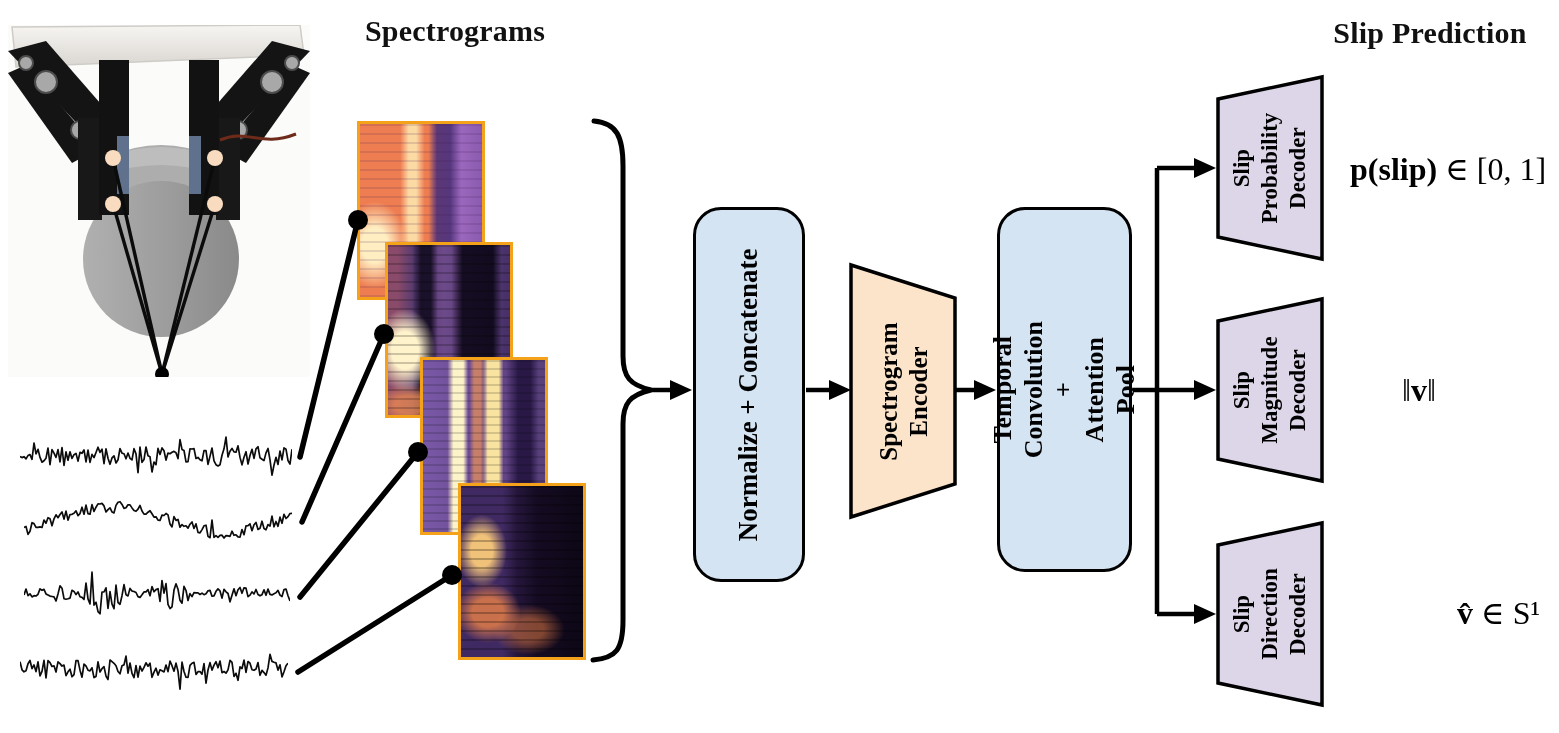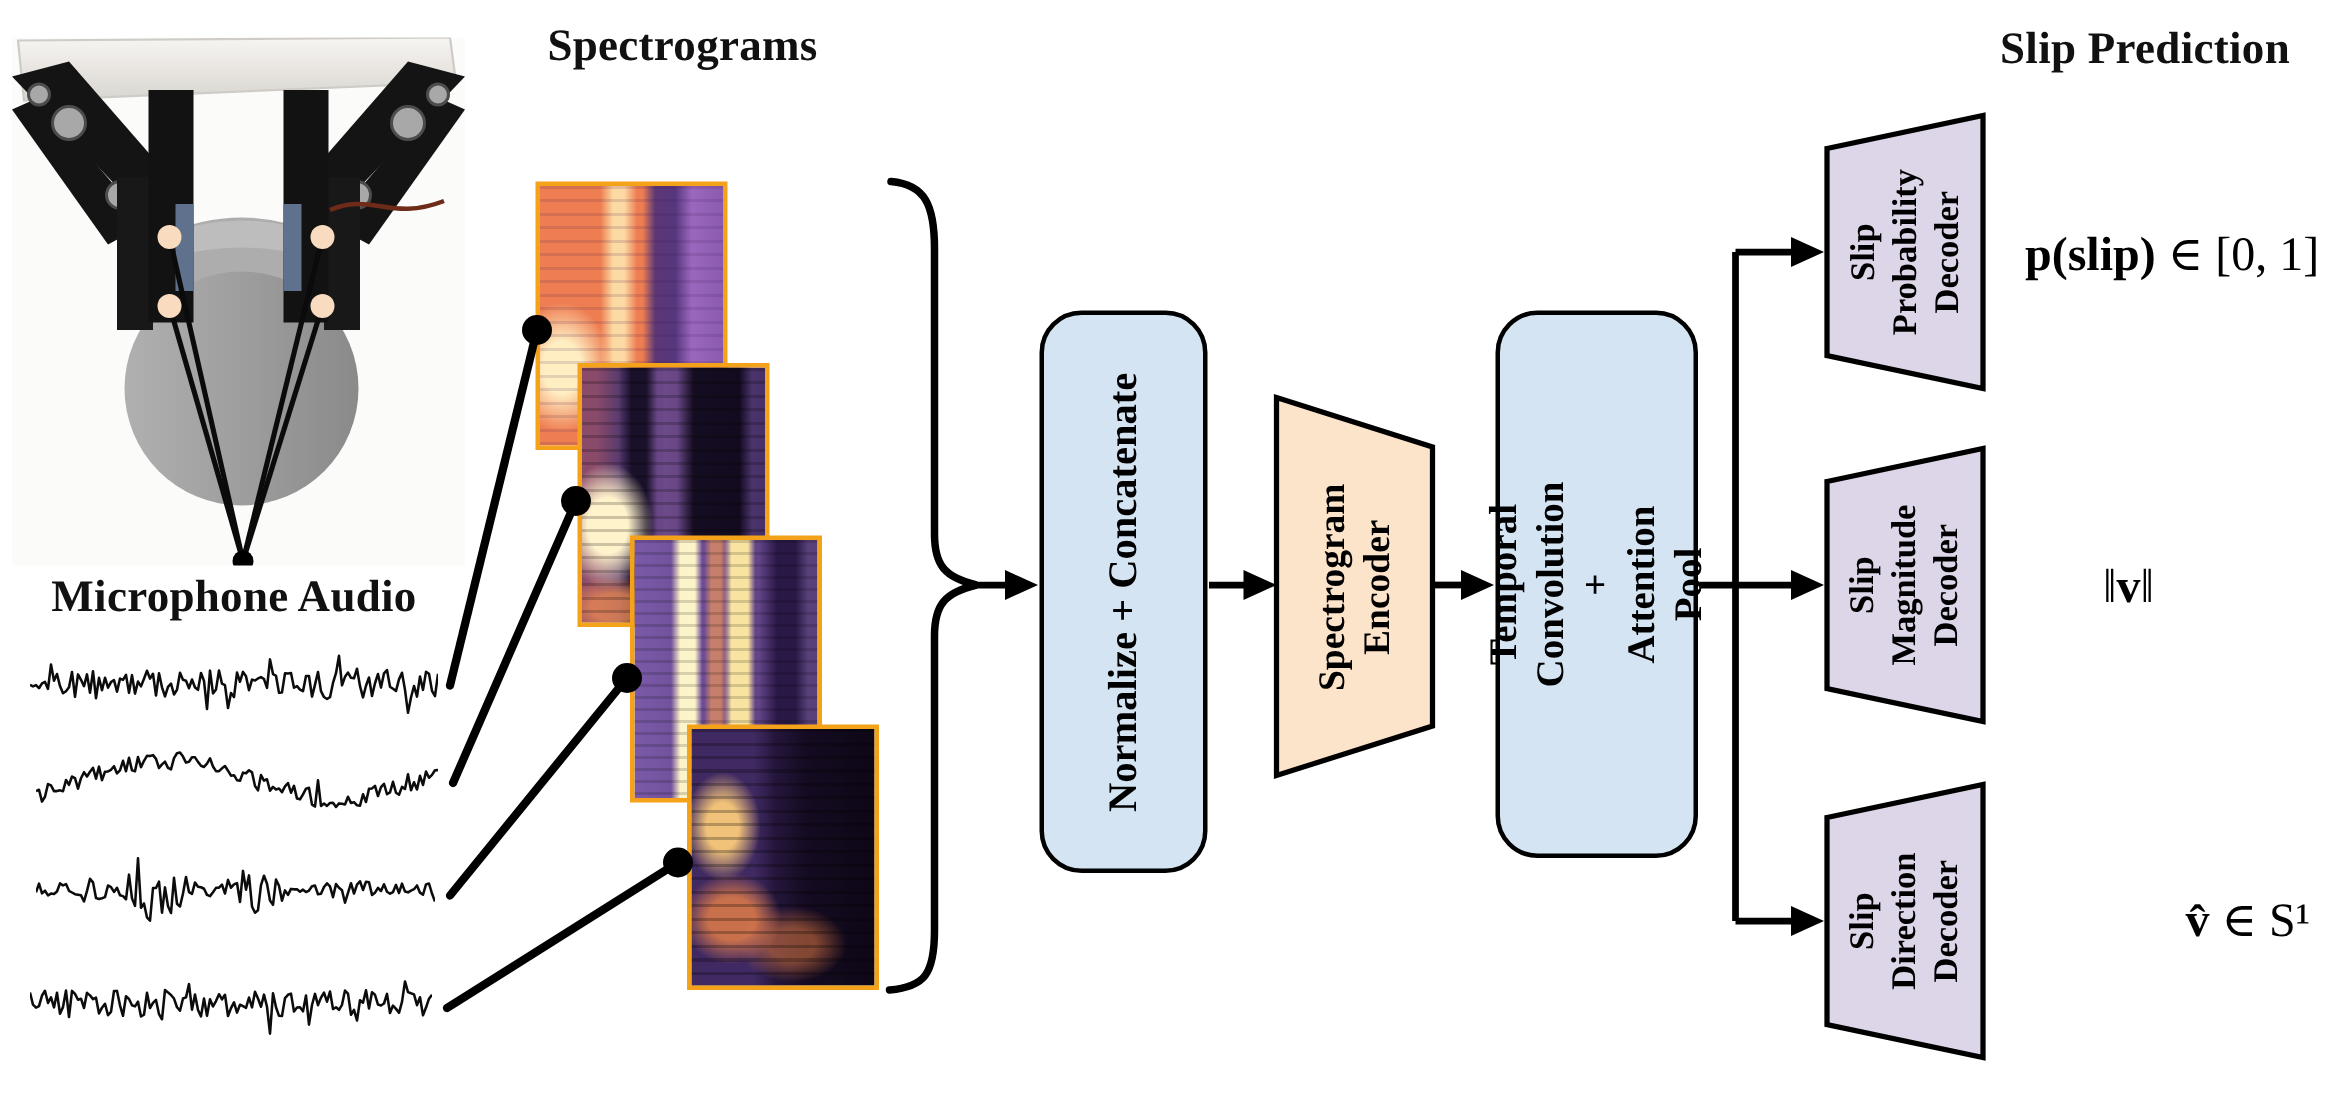--- a/index.html
+++ b/index.html
@@ -159,21 +159,20 @@
       <g fill="#f9dcc0">
         <circle cx="105" cy="133" r="8"></circle>
           <circle cx="207" cy="133" r="8"></circle>
         <circle cx="105" cy="179" r="8"></circle>
           <circle cx="207" cy="179" r="8"></circle>
       </g>
     </svg>
   </div>
 
   <div class="title" style="left:350px;top:14px;width:210px;">Spectrograms</div>
-  <div class="title" style="left:24px;top:381px;width:264px;">Microphone Audio</div>
   <div class="title" style="left:1298px;top:16px;width:264px;">Slip Prediction</div>
 
   <svg class="wave" style="left:20px;top:428px;" width="272" height="56" viewBox="0 0 272 56">
       <polyline points="0,28.5 2,29.6 4,28.7 6,30.8 8,27.6 10,26.6 12,31.3 14,15.0 16,25.8 18,21.3 20,29.4 22,34.2 24,32.8 26,30.2 28,20.0 30,36.6 32,21.6 34,25.2 36,29.4 38,21.6 40,33.8 42,19.5 44,37.5 46,23.9 48,32.2 50,23.8 52,30.4 54,26.7 56,25.4 58,33.1 60,24.4 62,25.3 64,21.9 66,33.9 68,22.1 70,34.4 72,26.4 74,29.6 76,24.5 78,19.2 80,24.4 82,21.2 84,35.7 86,20.9 88,30.2 90,36.3 92,29.9 94,27.8 96,35.0 98,31.8 100,20.5 102,25.2 104,25.8 106,30.8 108,25.0 110,30.3 112,31.9 114,20.7 116,25.9 118,44.7 120,19.1 122,34.3 124,31.6 126,19.0 128,27.8 130,28.8 132,44.0 134,34.0 136,36.7 138,20.4 140,26.5 142,19.9 144,22.8 146,32.1 148,25.1 150,25.7 152,24.3 154,23.4 156,24.7 158,30.6 160,11.6 162,21.4 164,22.5 166,33.9 168,33.6 170,20.9 172,21.0 174,20.7 176,30.5 178,29.4 180,31.7 182,32.8 184,22.7 186,22.7 188,36.4 190,28.4 192,20.0 194,32.8 196,36.7 198,38.0 200,36.8 202,27.3 204,20.8 206,9.2 208,28.9 210,23.2 212,20.4 214,23.9 216,24.2 218,17.8 220,29.4 222,36.9 224,29.2 226,23.7 228,36.0 230,27.5 232,21.3 234,30.4 236,20.9 238,18.7 240,29.8 242,31.2 244,32.6 246,24.9 248,20.5 250,31.9 252,47.2 254,37.0 256,29.3 258,36.4 260,23.0 262,31.9 264,19.9 266,21.2 268,32.6 270,36.1 272,21.2"></polyline>
     </svg>
   <svg class="wave" style="left:24px;top:492px;" width="268" height="56" viewBox="0 0 268 56">
       <polyline points="0,35.4 2,34.5 4,42.4 6,39.2 8,30.7 10,31.6 12,35.4 14,35.4 16,34.9 18,35.5 20,28.0 22,31.2 24,25.7 26,26.8 28,33.8 30,26.8 32,22.8 34,25.7 36,22.5 38,19.9 40,27.1 42,19.1 44,28.1 46,22.5 48,22.3 50,21.2 52,18.8 54,23.6 56,21.6 58,15.2 60,22.2 62,13.2 64,21.6 66,22.2 68,12.7 70,19.4 72,15.2 74,11.9 76,12.0 78,11.4 80,13.9 82,20.0 84,17.6 86,15.8 88,19.9 90,20.9 92,13.4 94,10.2 96,9.7 98,12.4 100,16.4 102,15.8 104,12.8 106,12.9 108,15.9 110,18.5 112,19.3 114,17.1 116,13.5 118,19.0 120,22.1 122,22.1 124,20.2 126,18.7 128,21.8 130,25.1 132,24.8 134,28.1 136,28.5 138,23.1 140,23.5 142,21.5 144,22.9 146,32.0 148,34.9 150,24.7 152,28.4 154,27.5 156,35.2 158,32.6 160,34.3 162,33.7 164,36.1 166,32.2 168,30.0 170,36.5 172,31.9 174,40.4 176,40.9 178,37.6 180,33.8 182,33.2 184,44.4 186,45.7 188,28.2 190,45.3 192,43.7 194,45.3 196,43.3 198,43.2 200,46.0 202,43.6 204,43.9 206,44.3 208,39.2 210,43.3 212,42.8 214,44.9 216,45.1 218,37.5 220,42.7 222,33.9 224,33.6 226,31.9 228,38.7 230,32.8 232,30.5 234,37.5 236,36.3 238,29.2 240,36.5 242,37.8 244,32.6 246,34.0 248,24.2 250,34.8 252,29.5 254,34.3 256,25.2 258,31.3 260,22.3 262,26.5 264,24.6 266,21.5 268,21.4"></polyline>
     </svg>
   <svg class="wave" style="left:24px;top:564px;" width="266" height="58" viewBox="0 0 266 58">
       <polyline points="0,30.9 2,25.1 4,31.6 6,29.8 8,32.9 10,31.7 12,32.0 14,30.3 16,24.9 18,26.3 20,25.4 22,29.9 24,31.0 26,32.1 28,32.5 30,32.9 32,37.0 34,29.9 36,21.9 38,24.2 40,34.7 42,35.3 44,34.8 46,34.1 48,26.3 50,27.4 52,30.6 54,27.9 56,32.8 58,33.4 60,35.5 62,19.1 64,34.9 66,39.9 68,8.2 70,41.1 72,38.3 74,47.6 76,49.8 78,28.0 80,28.0 82,23.8 84,44.5 86,27.6 88,40.2 90,44.7 92,21.2 94,38.5 96,40.3 98,31.7 100,20.7 102,30.7 104,31.9 106,24.4 108,27.1 110,27.5 112,28.5 114,32.6 116,33.4 118,30.8 120,27.9 122,27.8 124,25.7 126,31.7 128,22.6 130,27.8 132,25.6 134,24.7 136,37.3 138,16.6 140,29.1 142,19.6 144,40.3 146,44.5 148,42.8 150,26.1 152,19.8 154,25.2 156,36.3 158,39.2 160,22.4 162,26.5 164,36.5 166,29.6 168,32.6 170,28.6 172,28.9 174,28.9 176,30.5 178,29.1 180,30.7 182,29.7 184,26.8 186,26.4 188,32.2 190,31.9 192,27.3 194,24.9 196,26.9 198,34.1 200,25.4 202,27.8 204,29.5 206,37.8 208,31.2 210,24.8 212,31.7 214,25.8 216,23.5 218,29.3 220,23.8 222,24.2 224,32.6 226,31.1 228,27.9 230,30.0 232,25.5 234,30.5 236,31.8 238,30.7 240,25.9 242,31.3 244,25.1 246,30.4 248,30.9 250,29.7 252,28.8 254,26.3 256,31.1 258,32.5 260,25.6 262,25.0 264,31.7 266,37.0"></polyline>

